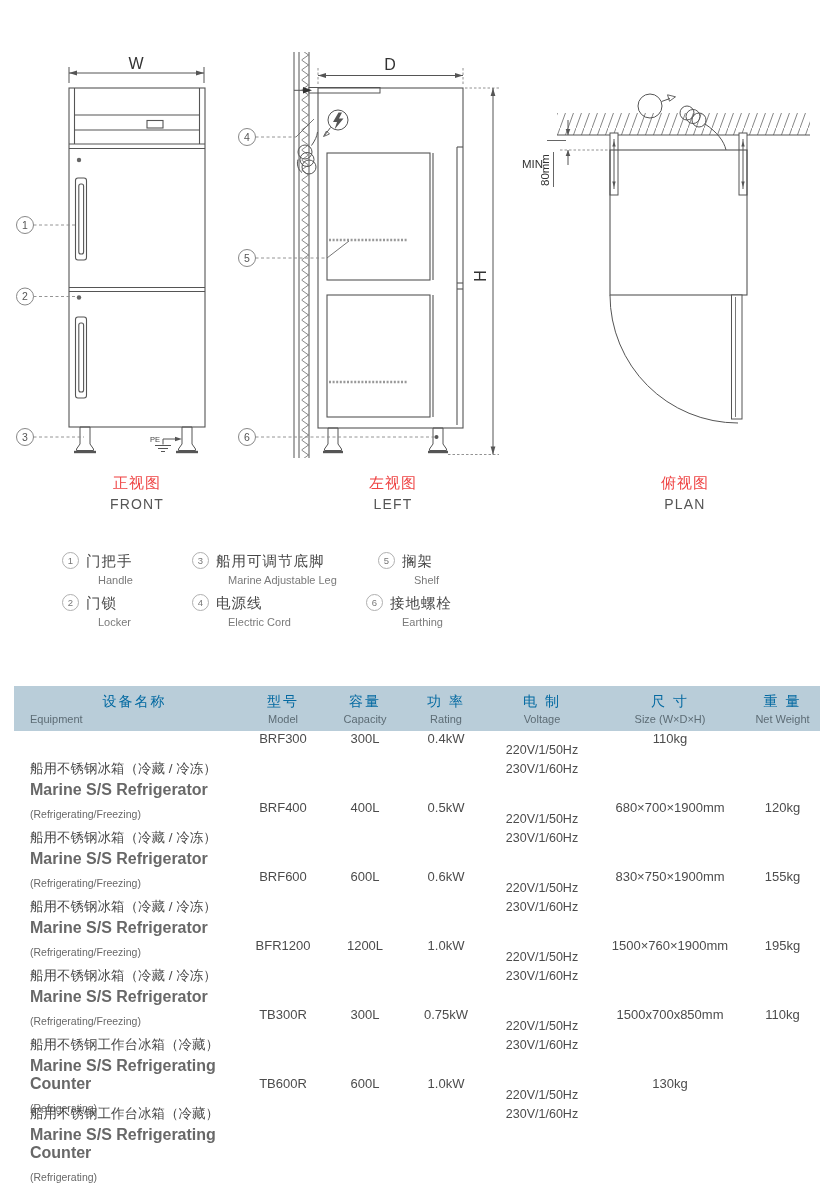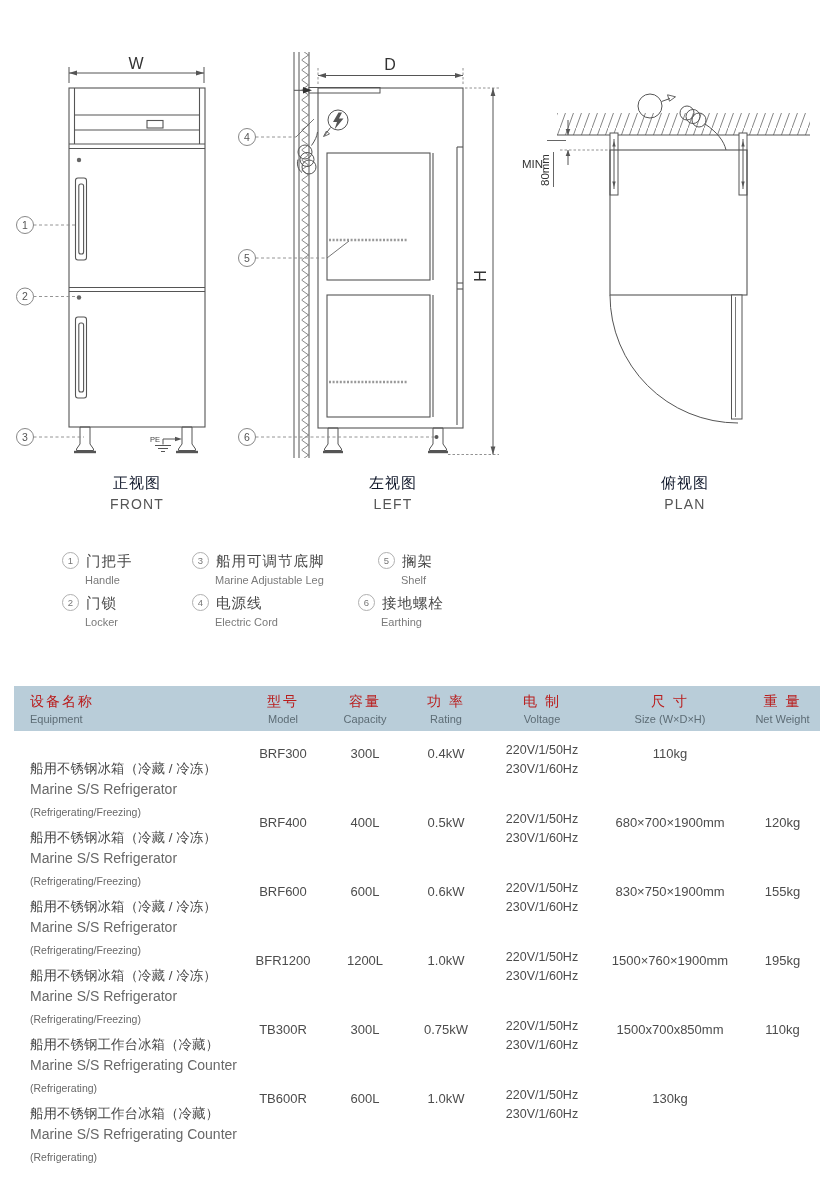--- a/index.html
+++ b/index.html
@@ -7,45 +7,45 @@
     width:830px;height:1186px;position:relative;background:#ffffff;
     font-family:"Liberation Sans","DejaVu Sans",sans-serif;
     -webkit-font-smoothing:antialiased;color:#4a4a4a;overflow:hidden;
   }
   .abs{position:absolute;}
   svg{display:block;}
   svg text{font-family:"Liberation Sans","DejaVu Sans",sans-serif;}
 
   
   .view-title{position:absolute;width:170px;text-align:center;}
-  .view-title .cn{font-size:15px;color:#0f172a;letter-spacing:1px;}
+  .view-title .cn{font-size:15px;color:#ef4444;letter-spacing:1px;}
   .view-title .en{font-size:14px;color:#555;letter-spacing:1.2px;margin-top:3px;}
 
   
   .legend-item{position:absolute;white-space:nowrap;}
   .lg-num{display:inline-block;width:15px;height:15px;border:1px solid #b0b0b0;border-radius:50%;
     font-size:9.5px;line-height:15px;text-align:center;color:#777;background:#fff;
     vertical-align:2px;margin-right:7px;}
   .lg-cn{font-size:14.5px;color:#474747;letter-spacing:1px;}
-  .lg-en{font-size:11px;color:#7a7a7a;margin-left:23px;margin-top:3px;}
+  .lg-en{font-size:11px;color:#7a7a7a;margin-left:36px;margin-top:3px;}
 
   
   .spec-table{position:absolute;left:14px;top:686px;width:806px;}
   .t-grid{display:grid;grid-template-columns:225px 88px 76px 86px 106px 150px 75px;}
   .t-head{background:#b9cdd9;height:45px;align-items:center;}
   .th{text-align:center;}
-  .th .cn{font-size:14px;color:#b91c1c;letter-spacing:2px;}
+  .th .cn{font-size:14px;color:#0369a1;letter-spacing:2px;text-align:center;}
   .th .en{font-size:11px;color:#5d6c75;margin-top:2px;letter-spacing:0;}
   .th.first{text-align:left;padding-left:16px;}
   .t-row{height:69px;align-items:start;}
   .t-row:first-of-type{margin-top:8px;}
-  .td{text-align:center;padding-top:15px;font-size:13px;color:#4c4c4c;}
+  .td{text-align:center;font-size:13px;color:#4c4c4c;}
   .td.equip{text-align:left;padding-left:16px;padding-top:6px;margin-top:23px;}
   .equip .cn{font-size:13.5px;color:#474747;}
-  .equip .en{font-size:14px;color:#686868;margin-top:3px;}
+  .equip .en{font-size:16px;color:#686868;margin-top:3px;font-weight:bold;}
   .equip .note{font-size:10.5px;color:#686868;margin-top:9px;}
   .td.volt{padding-top:10px;}
   .volt .vwrap{display:inline-block;text-align:right;font-size:12.5px;line-height:1.55;color:#4c4c4c;}
 </style>
 </head>
 <body>
 
 <svg class="abs" style="left:0;top:40px" width="230" height="440" viewBox="0 0 230 440">
   <g stroke="#555" stroke-width="1" fill="none">
     <line x1="69" y1="27" x2="69" y2="43"></line>
@@ -298,21 +298,21 @@
   <div class="lg-en">Marine Adjustable Leg</div>
 </div>
 <div class="legend-item" style="left:192px;top:594px">
   <span class="lg-num">4</span><span class="lg-cn">电源线</span>
   <div class="lg-en">Electric Cord</div>
 </div>
 <div class="legend-item" style="left:378px;top:552px">
   <span class="lg-num">5</span><span class="lg-cn">搁架</span>
   <div class="lg-en">Shelf</div>
 </div>
-<div class="legend-item" style="left:358px;top:594px">
+<div class="legend-item" style="left:366px;top:594px">
   <span class="lg-num">6</span><span class="lg-cn">接地螺栓</span>
   <div class="lg-en">Earthing</div>
 </div>
 
 <div class="spec-table">
   <div class="t-grid t-head">
     <div class="th first">
       <div class="cn">设备名称</div>
       <div class="en">Equipment</div>
     </div>

